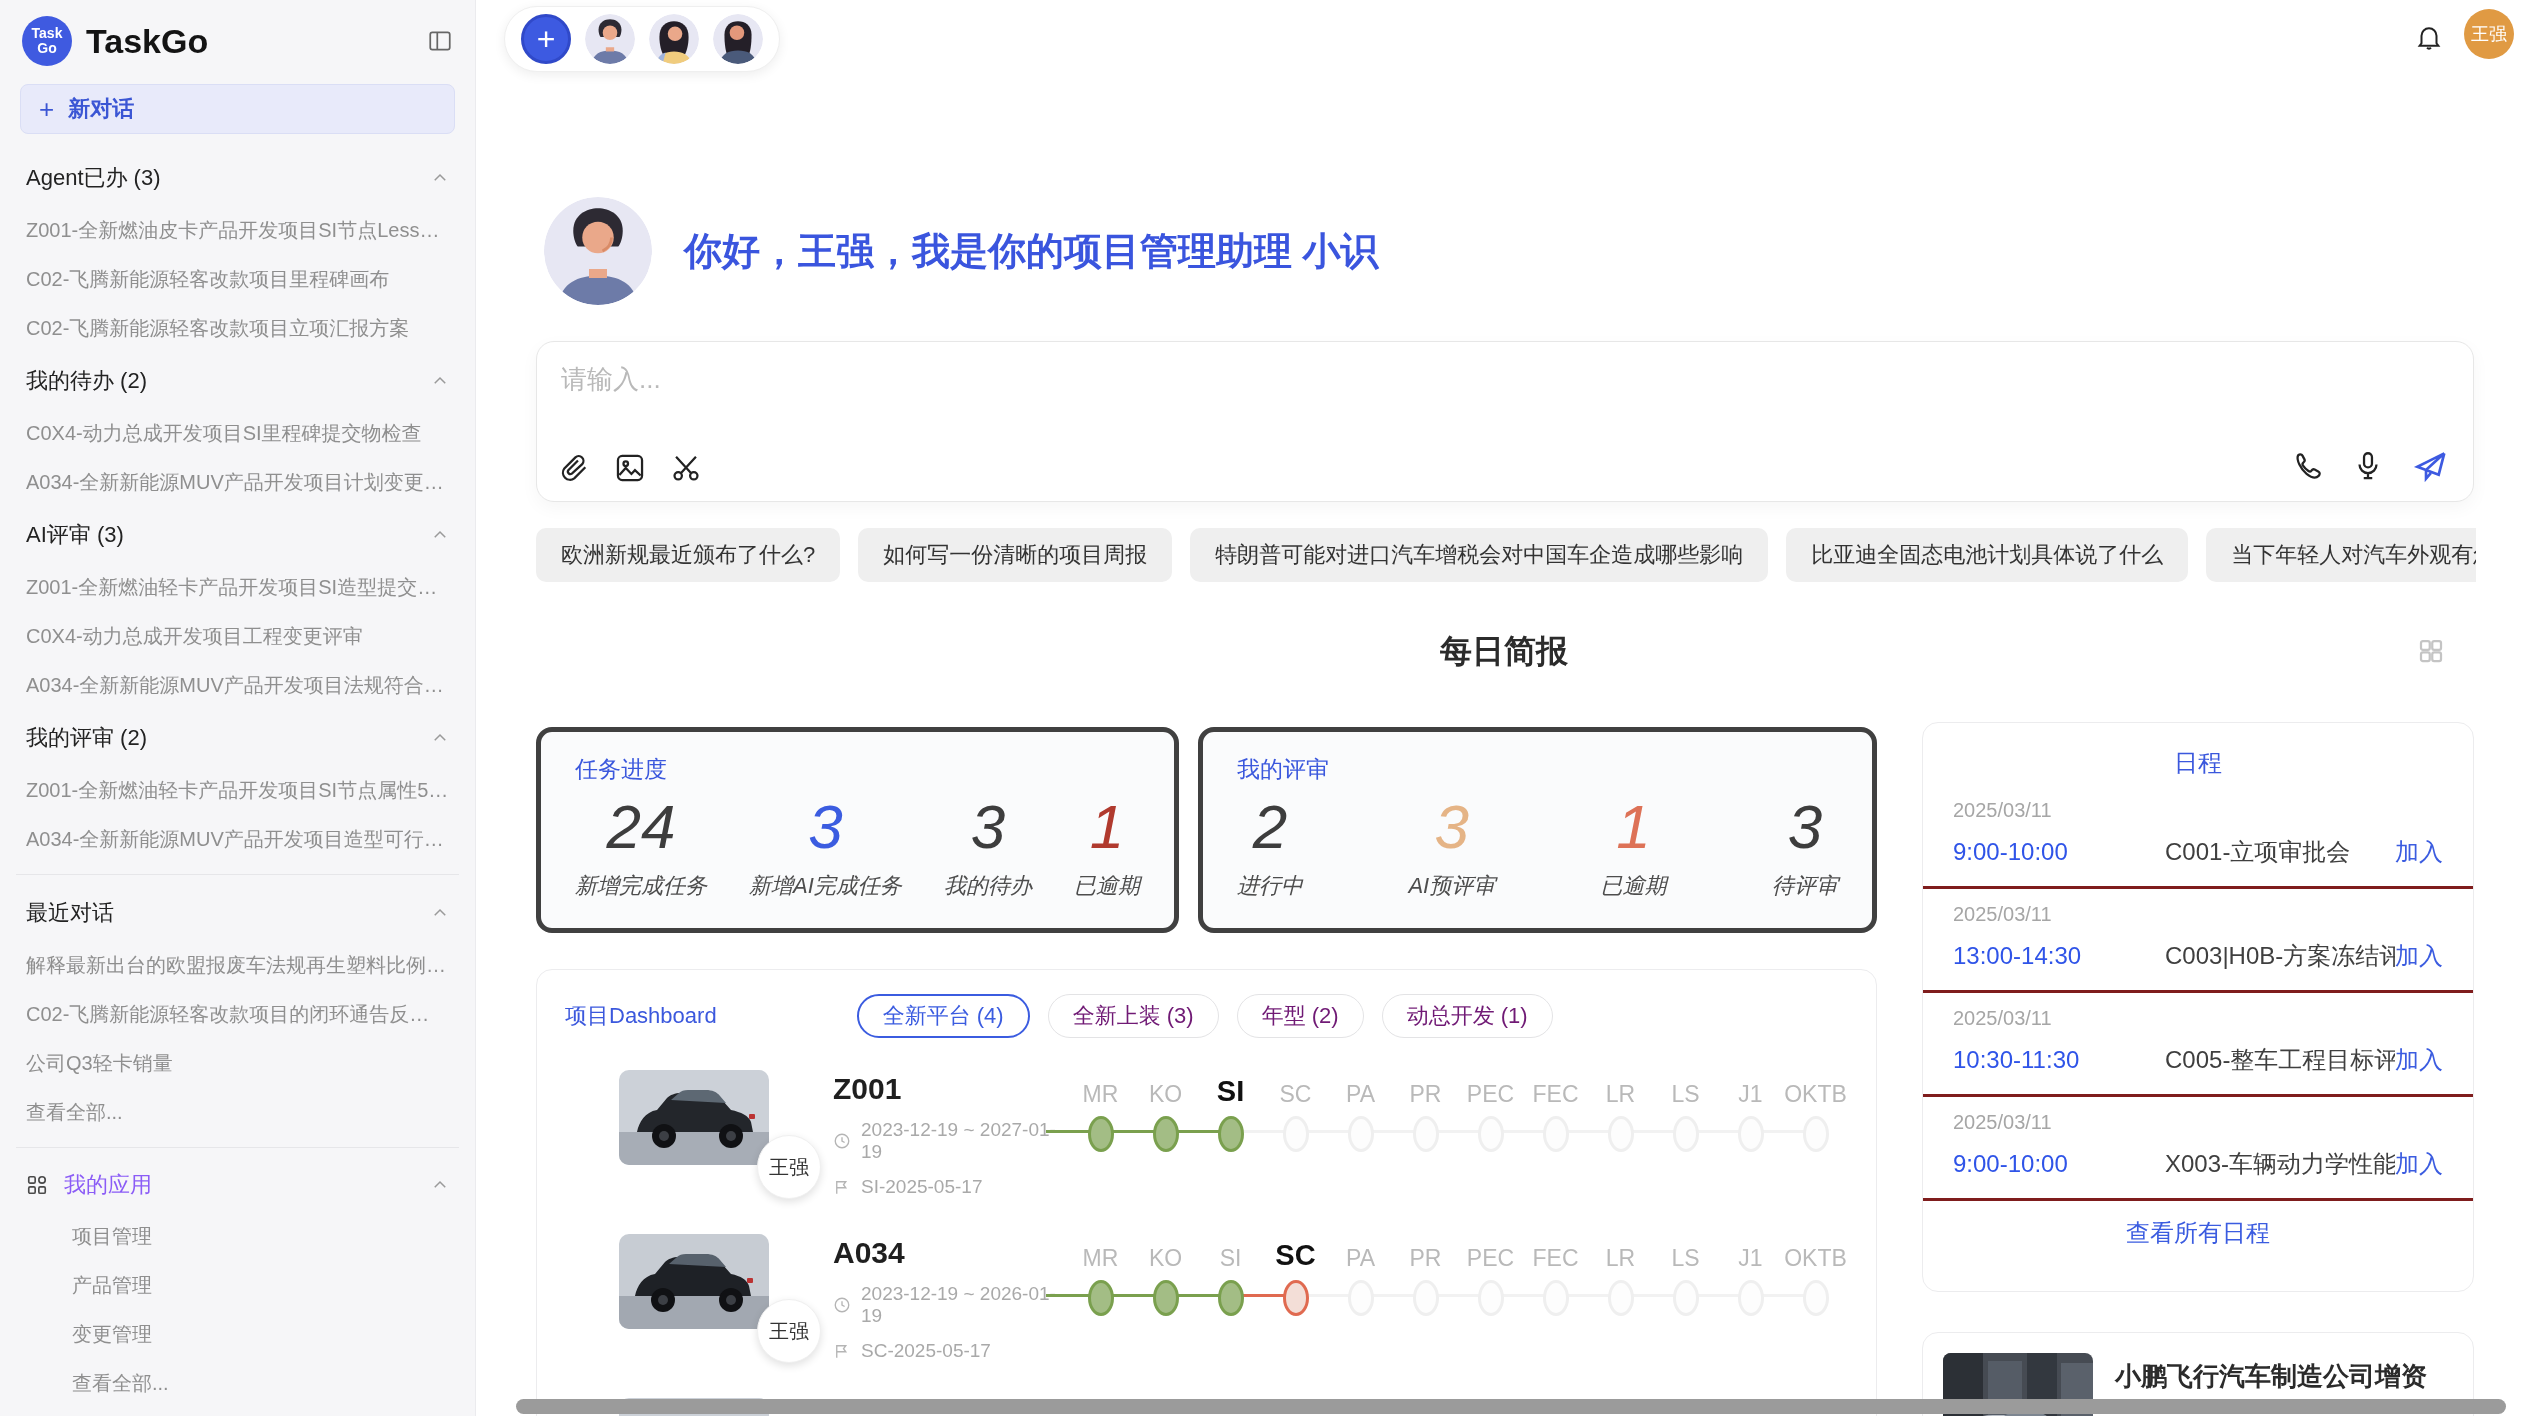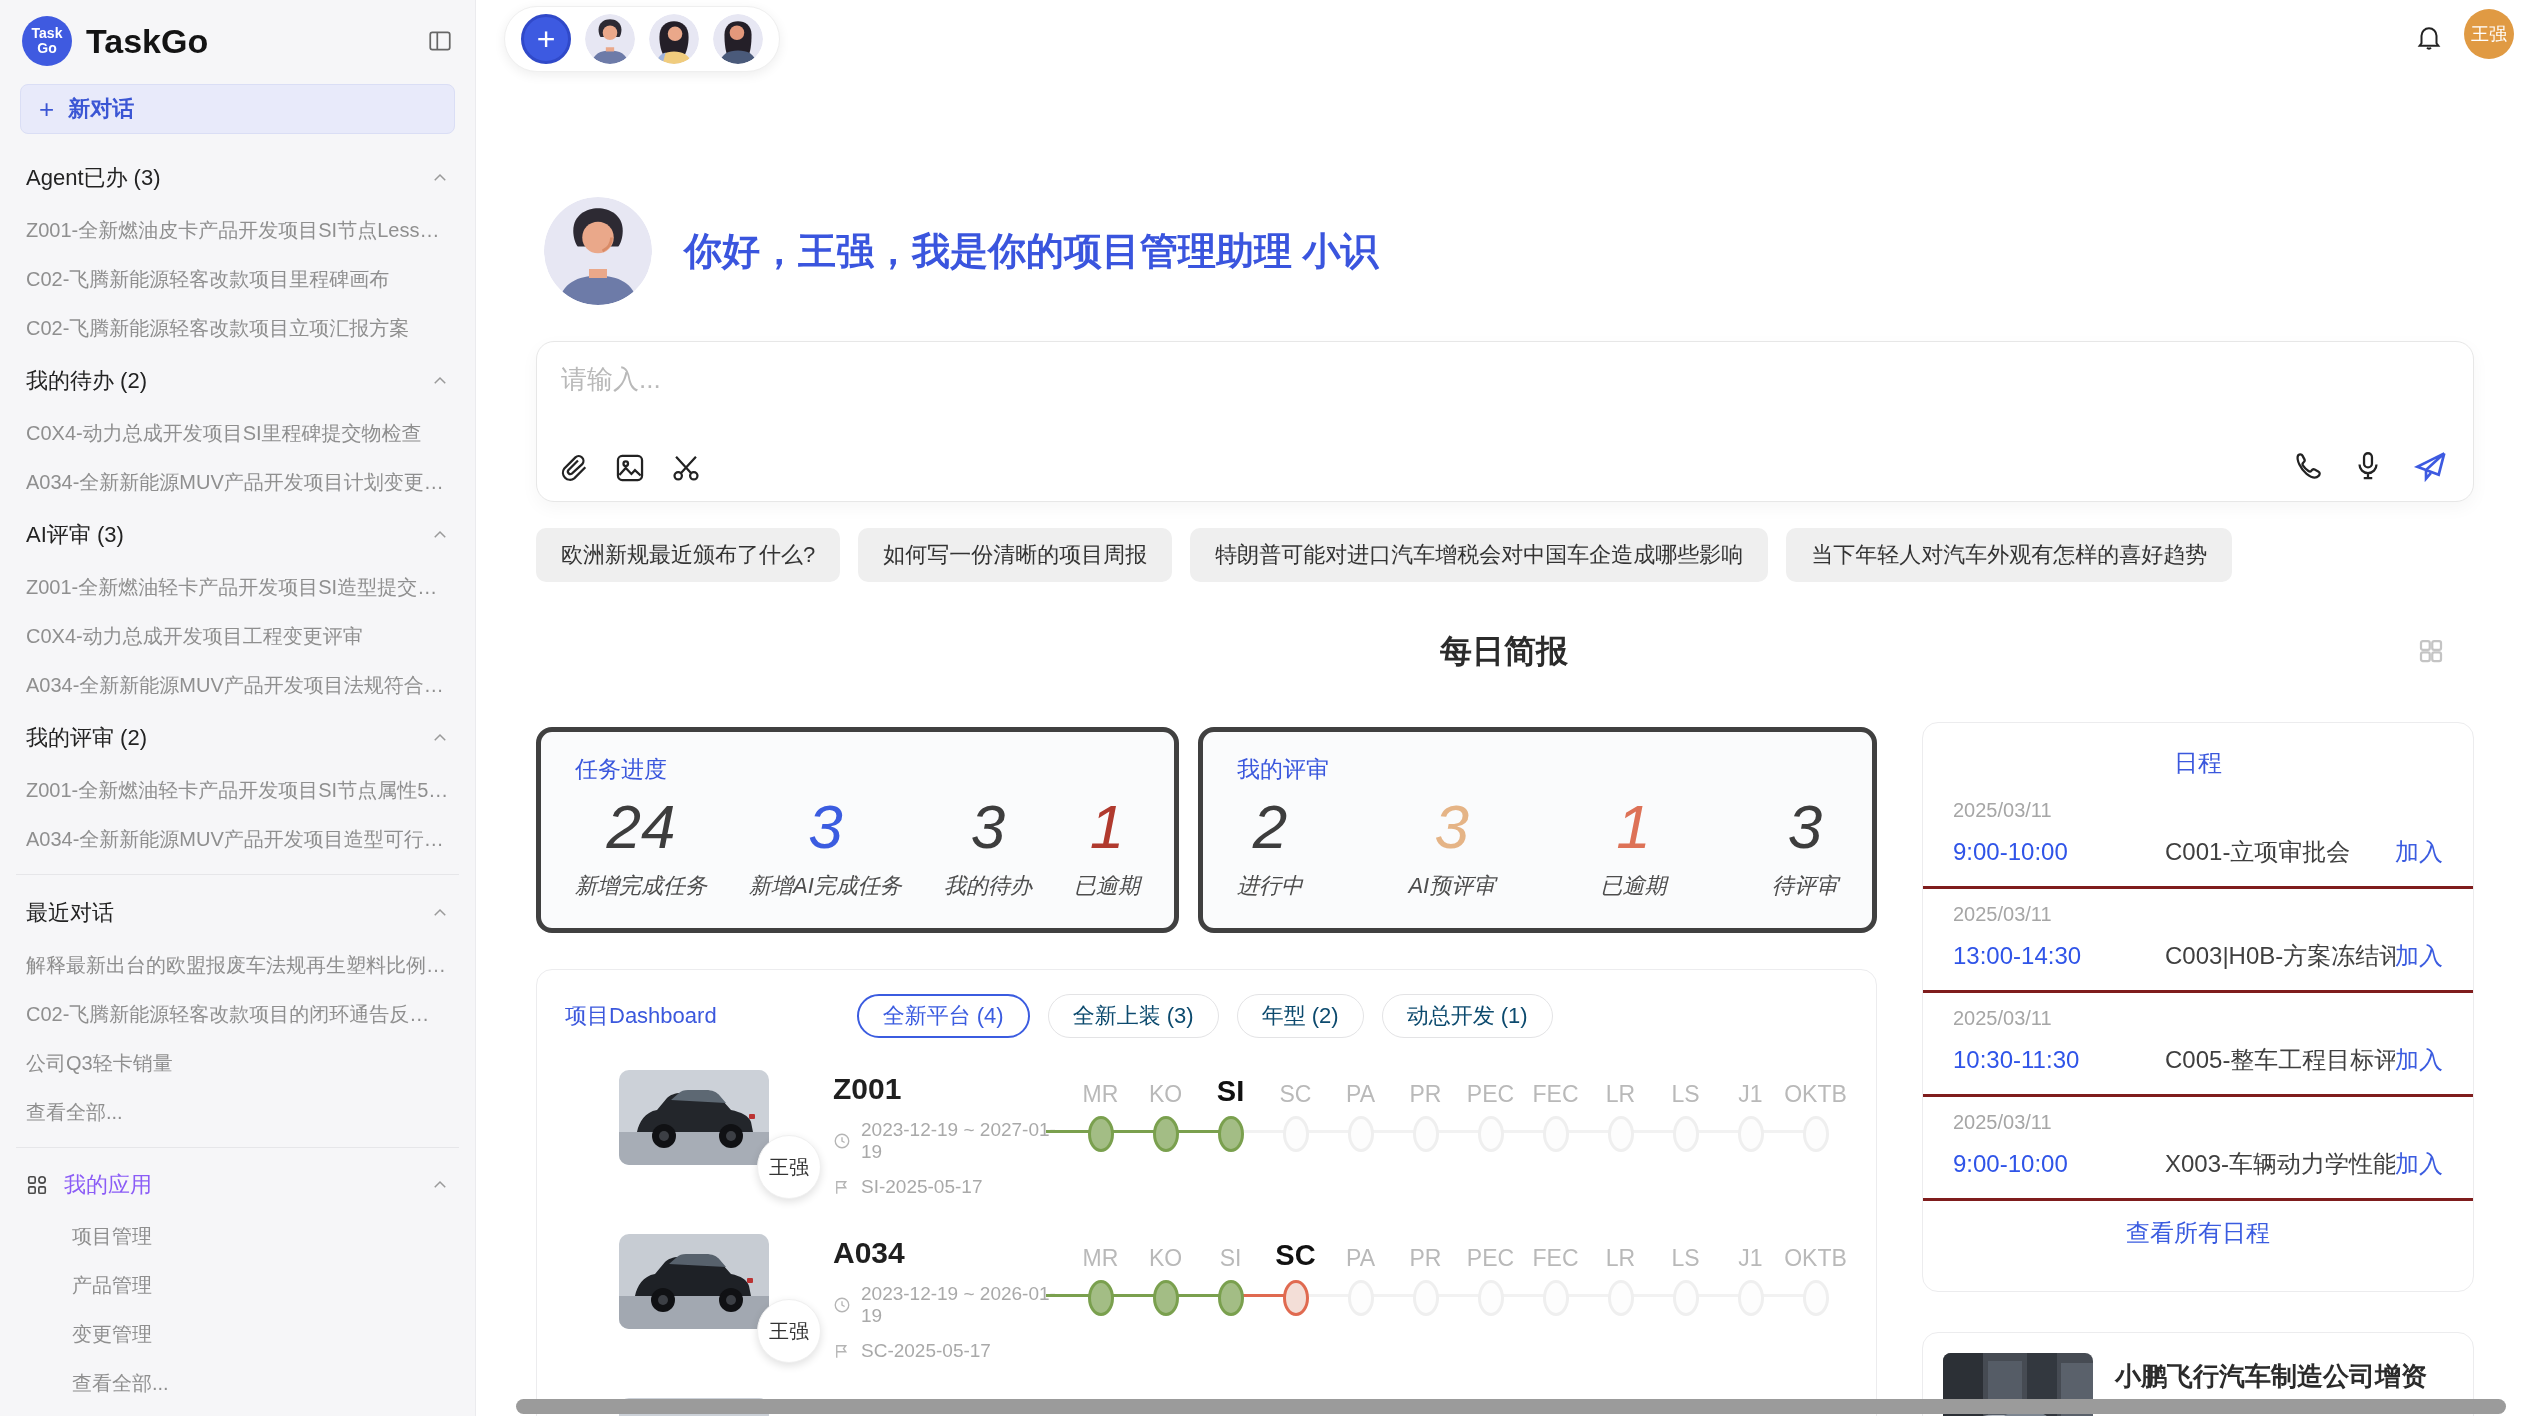--- a/index.html
+++ b/index.html
@@ -79,21 +79,21 @@
   .stat .num.blue { color:#3b5ce0; } .stat .num.brick { color:#b03a2e; }
   .stat .num.tan { color:#e5b486; } .stat .num.salmon { color:#dd7257; }
   .stat .lbl { font-size:22px; color:#4d4d4d; margin-top:2px; }
 
   
   .dash { position:absolute; left:60px; top:969px; width:1341px; height:660px;
     border:1px solid #ececee; border-radius:16px; background:#fff; overflow:hidden; }
   .dash-hdr { display:flex; align-items:center; padding:24px 28px 10px; }
   .dash-title { font-size:22px; color:#3b58dd; }
   .filters { display:flex; gap:18px; margin-left:140px; }
-  .filter { height:44px; border-radius:24px; border:1px solid #e3e3e5; color:#0c4a6e;
+  .filter { height:44px; border-radius:24px; border:1px solid #e3e3e5; color:#701a75;
     font-size:22px; display:flex; align-items:center; padding:0 24px; cursor:pointer;
     background:#fff; white-space:nowrap; }
   .filter.active { border:2px solid #3b5ce0; color:#3b5ce0; }
   .proj-row { display:flex; align-items:flex-start; padding:22px 28px 14px 82px; cursor:pointer; }
   .thumb-wrap { position:relative; width:150px; flex:0 0 150px; }
   .thumb { width:150px; height:95px; border-radius:10px; overflow:hidden; display:block; }
   .owner-badge { position:absolute; right:-52px; bottom:-34px; width:64px; height:64px;
     border-radius:50%; background:#fff; border:1px solid #f0f0f0;
     box-shadow:0 3px 8px rgba(0,0,0,.12); display:flex; align-items:center; justify-content:center;
     font-size:20px; color:#333; }
@@ -373,20 +373,21 @@
             <path d="M21 4L4 12.5l5.5 2L21 4zM9.5 14.5V20l3-3.5M9.5 14.5l8 3L21 4"></path>
           </svg>
         </span>
     </div>
   </div>
 
   <div class="chips">
     <div class="chip">欧洲新规最近颁布了什么?</div>
     <div class="chip">如何写一份清晰的项目周报</div>
     <div class="chip">特朗普可能对进口汽车增税会对中国车企造成哪些影响</div>
+    <div class="chip">比亚迪全固态电池计划具体说了什么</div>
     <div class="chip">当下年轻人对汽车外观有怎样的喜好趋势</div>
   </div>
 
   <div class="briefing-title">每日简报</div>
   <span class="layout-ic">
     <svg width="30" height="30" viewBox="0 0 24 24" fill="none" stroke="#c4c4c4" stroke-width="1.8">
         <rect x="4" y="4" width="7" height="7" rx="1.5"></rect>
         <rect x="13" y="4" width="7" height="7" rx="1.5"></rect>
         <rect x="4" y="13" width="7" height="7" rx="1.5"></rect>
         <rect x="13" y="13" width="7" height="7" rx="1.5"></rect>

